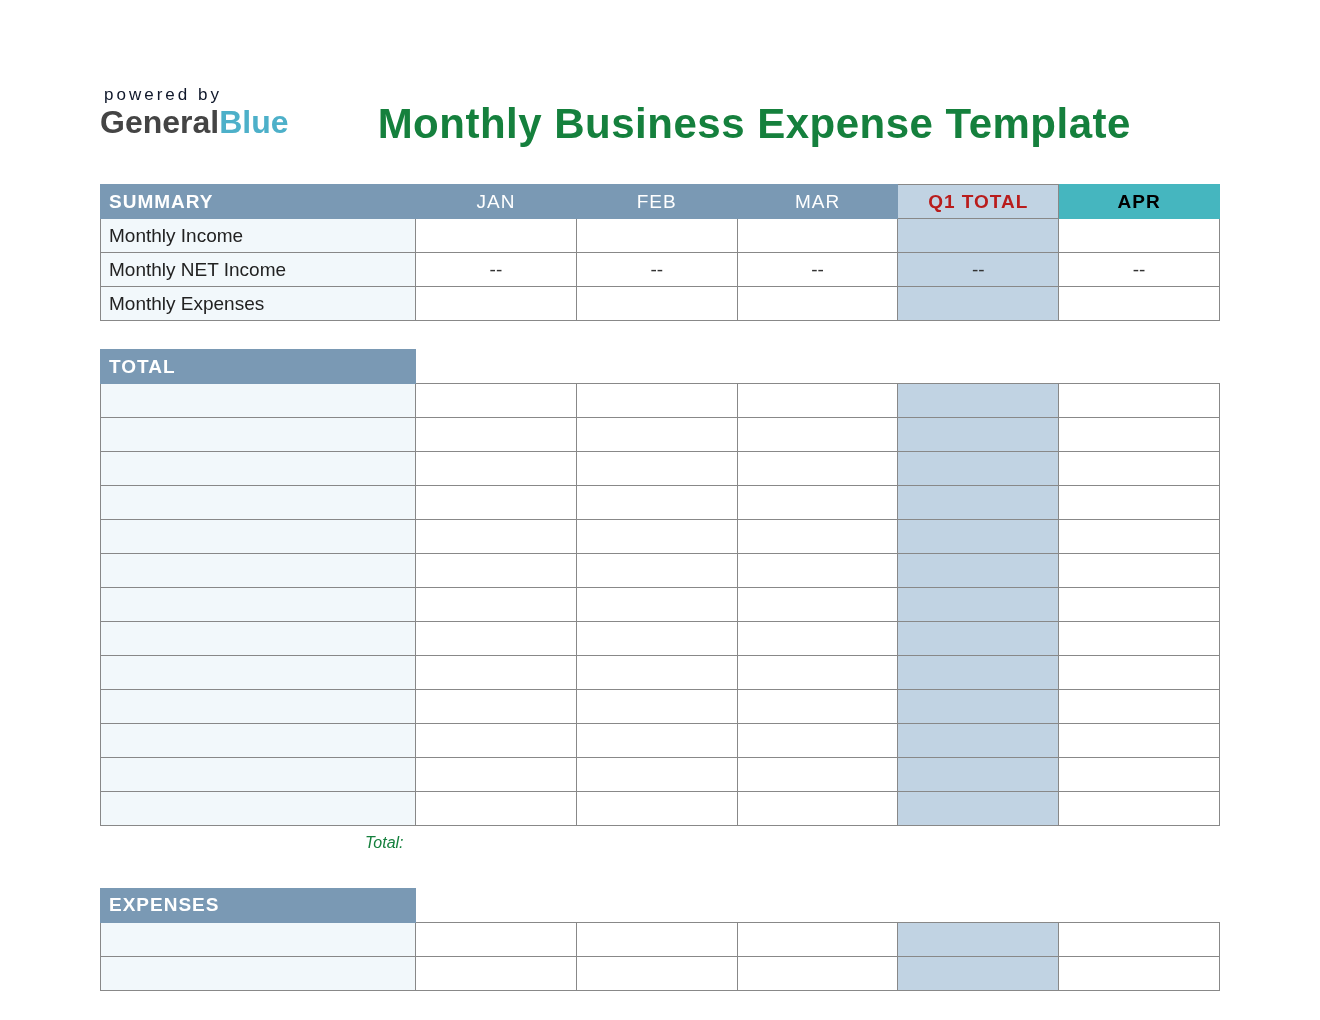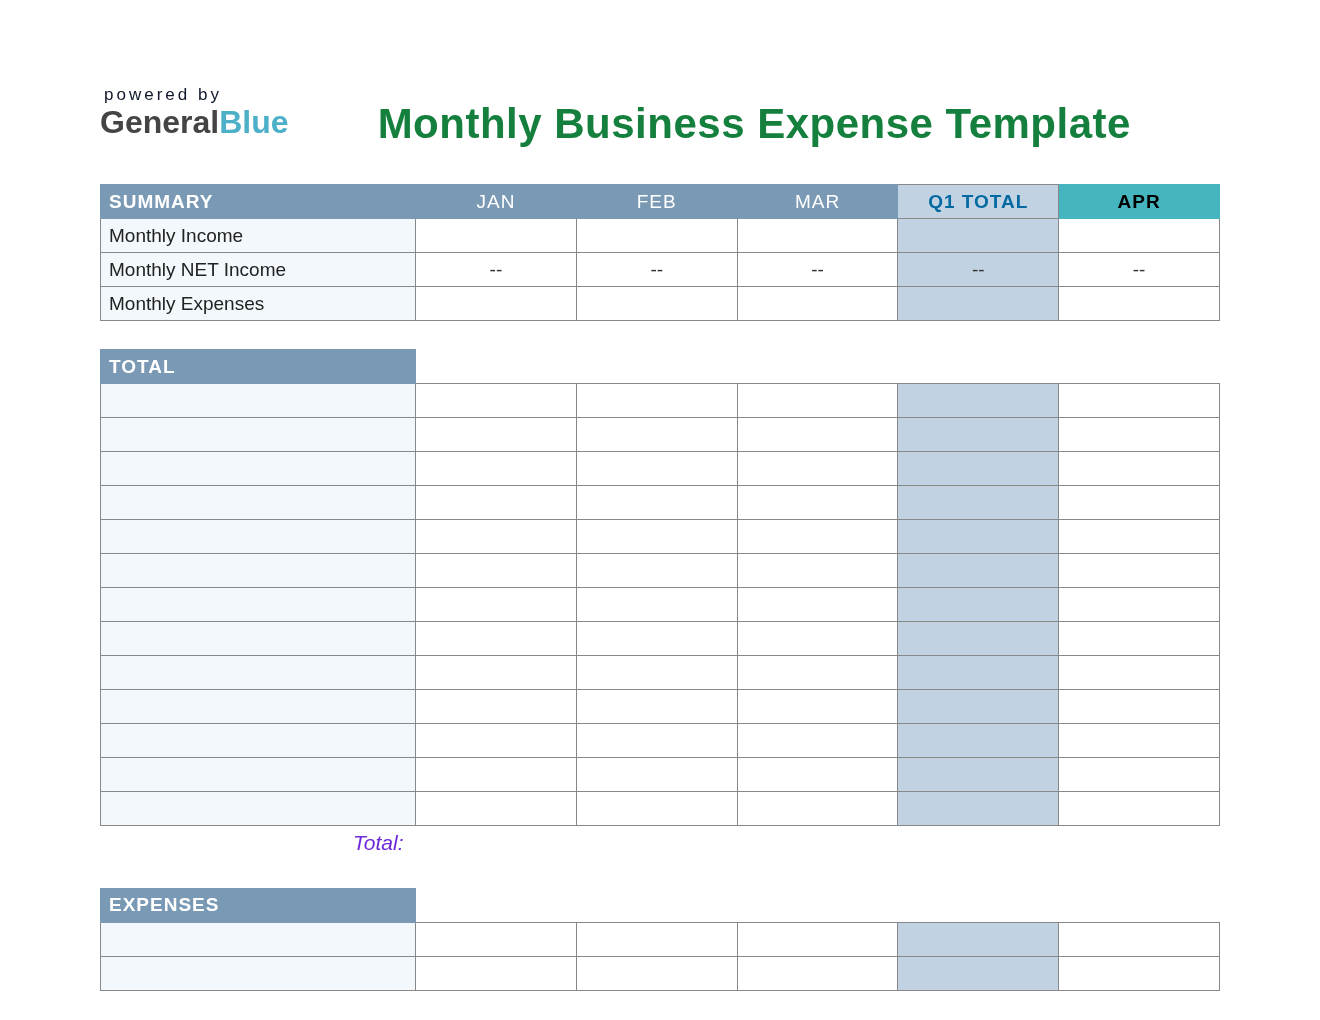--- a/index.html
+++ b/index.html
@@ -60,21 +60,21 @@
     background: #7a99b4;
     color: #fff;
     font-weight: 400;
     text-align: center;
     width: 148px;
     border:1px solid #7a99b4;
     letter-spacing: 1px;
   }
   .hdr-q1 {
     background: #c1d3e3;
-    color: #0369a1;
+    color: #b91c1c;
     font-weight: 700;
     text-align: center;
     width: 148px;
     border:1px solid #888;
     letter-spacing: 1px;
   }
   .hdr-apr {
     background: #45b6bf;
     color: #000000;
     font-weight: 700;
@@ -88,22 +88,22 @@
     font-size: 19px;
     color: #222;
   }
   .cell-white { background: #fff; text-align:center; color:#333; }
   .cell-q1 { background: #c1d3e3; text-align:center; color:#333;}
   .section-hdr-only td.hdr-label { border:1px solid #7a99b4; }
   .section-hdr-only td.blank { border: none; background: #fff; }
   .total-label {
     text-align: right;
     font-style: italic;
-    font-size: 21px;
-    color:#6d28d9;
+    font-size: 16px;
+    color:#15803d;
     border:none;
     background:#fff;
     padding-right: 12px;
   }
   .no-border { border:none !important; background:#fff;}
 </style>
 </head>
 <body>
 
 <div class="header">

